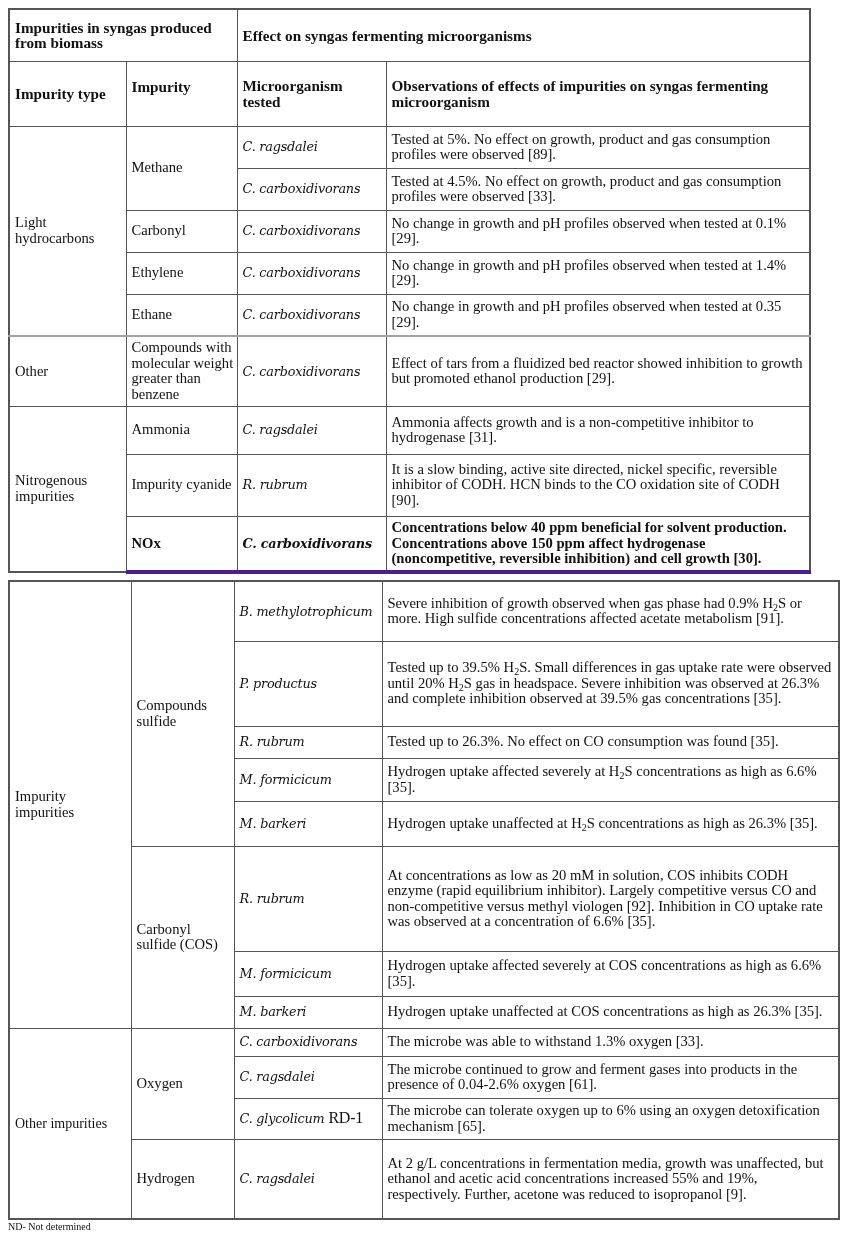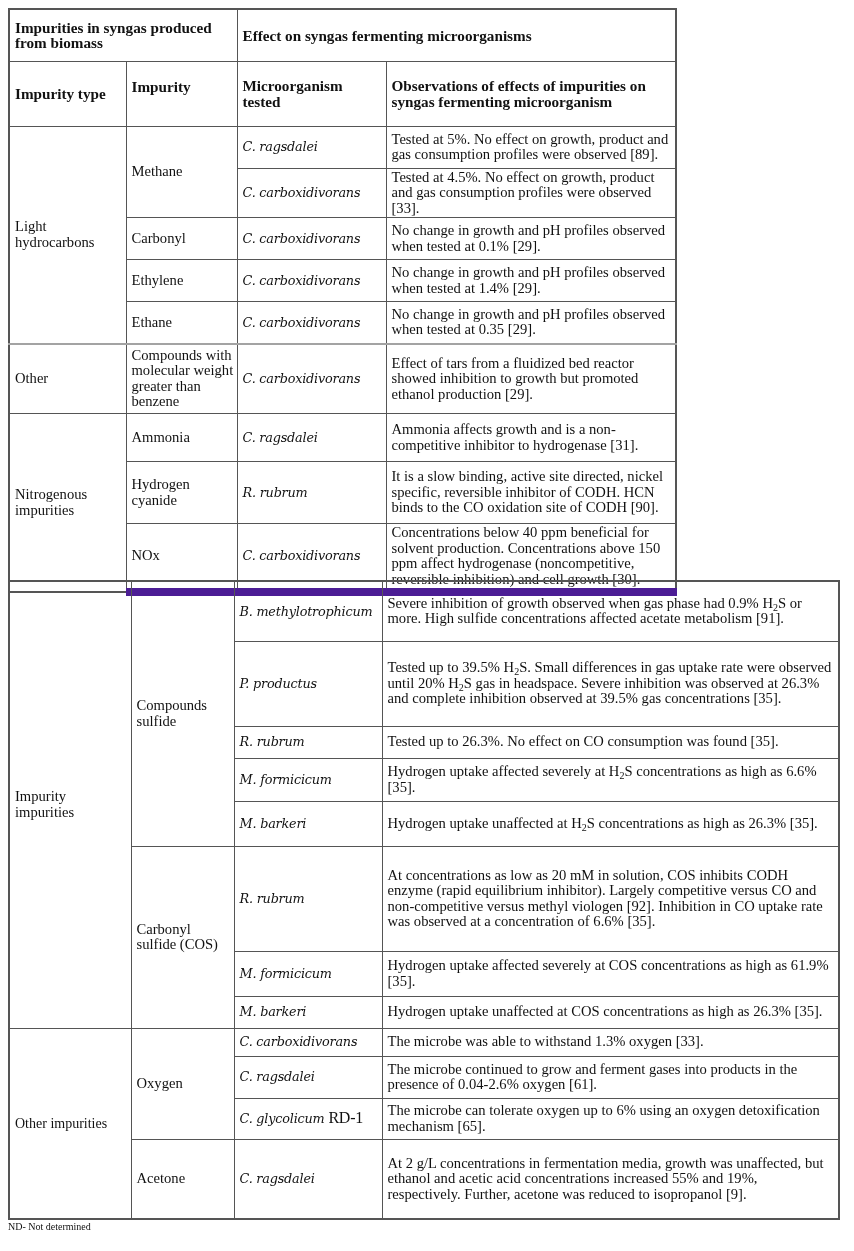--- a/index.html
+++ b/index.html
@@ -4,22 +4,22 @@
 <style>
   html, body { margin: 0; padding: 0; background: #ffffff; }
   body { width: 854px; height: 1251px; position: relative; overflow: hidden;
          font-family: "Liberation Serif", "DejaVu Serif", serif; color: #111; }
   table { border-collapse: collapse; position: absolute; table-layout: fixed; }
   td, th { border: 1.5px solid #555; padding: 1px 4px 1px 5px; vertical-align: middle;
            font-size: 14.6px; line-height: 15.5px; text-align: left; font-weight: normal; }
   th { font-weight: bold; font-size: 15.2px; line-height: 15.5px; }
   .it { font-style: italic; font-family: "DejaVu Serif", serif; font-size: 12.8px; letter-spacing: -0.2px; }
   .it .rm { font-style: normal; font-family: "Liberation Serif", serif; font-size: 16px; }
-  #t1 { left: 8px; top: 8px; width: 669px; border: 2px solid #555; }
-  #t1 tr.thick-bottom td { border-bottom: 8px solid #4c1d95; }
+  #t1 { left: 8px; top: 8px; width: 803px; border: 2px solid #555; }
+  #t1 tr.thick-bottom td { border-bottom: 4px solid #4c1d95; font-weight: bold; }
   #t1 tr.dark-top td { border-top: 2px solid #a3a3a3; }
   #t2 { left: 8px; top: 580px; width: 832px; border: 2px solid #555; }
   sub { font-size: 10px; vertical-align: -3px; line-height: 0; }
   .footnote { position: absolute; left: 8px; top: 1221px; font-size: 10px; }
 </style>
 </head>
 <body>
 
 <table id="t1">
   <colgroup>
@@ -73,21 +73,21 @@
     <td>Effect of tars from a fluidized bed reactor showed inhibition to growth but promoted ethanol production [29].</td>
   </tr>
 
   <tr style="height:48px">
     <td rowspan="3">Nitrogenous impurities</td>
     <td>Ammonia</td>
     <td class="it">C. ragsdalei</td>
     <td>Ammonia affects growth and is a non-competitive inhibitor to hydrogenase [31].</td>
   </tr>
   <tr style="height:62px">
-    <td>Hydrogen cyanide</td>
+    <td>Impurity cyanide</td>
     <td class="it">R. rubrum</td>
     <td>It is a slow binding, active site directed, nickel specific, reversible inhibitor of CODH. HCN binds to the CO oxidation site of CODH [90].</td>
   </tr>
   <tr style="height:56px" class="thick-bottom">
     <td>NOx</td>
     <td class="it">C. carboxidivorans</td>
     <td>Concentrations below 40 ppm beneficial for solvent production. Concentrations above 150 ppm affect hydrogenase (noncompetitive, reversible inhibition) and cell growth [30].</td>
   </tr>
 </tbody>
   </table>
@@ -124,21 +124,21 @@
     <td><span>Hydrogen uptake unaffected at H</span><sub>2</sub><span>S concentrations as high as 26.3% [35].</span></td>
   </tr>
 
   <tr style="height:105px">
     <td rowspan="3">Carbonyl sulfide (COS)</td>
     <td class="it">R. rubrum</td>
     <td>At concentrations as low as 20 mM in solution, COS inhibits CODH enzyme (rapid equilibrium inhibitor). Largely competitive versus CO and non-competitive versus methyl viologen [92]. Inhibition in CO uptake rate was observed at a concentration of 6.6% [35].</td>
   </tr>
   <tr style="height:45px">
     <td class="it">M. formicicum</td>
-    <td>Hydrogen uptake affected severely at COS concentrations as high as 61.9% [35].</td>
+    <td>Hydrogen uptake affected severely at COS concentrations as high as 6.6% [35].</td>
   </tr>
   <tr style="height:32px">
     <td class="it">M. barkeri</td>
     <td>Hydrogen uptake unaffected at COS concentrations as high as 26.3% [35].</td>
   </tr>
 
   <tr style="height:28px">
     <td rowspan="4" style="font-size:14px">Other impurities</td>
     <td rowspan="3">Oxygen</td>
     <td class="it">C. carboxidivorans</td>
@@ -146,20 +146,20 @@
   </tr>
   <tr style="height:42px">
     <td class="it">C. ragsdalei</td>
     <td>The microbe continued to grow and ferment gases into products in the presence of 0.04-2.6% oxygen [61].</td>
   </tr>
   <tr style="height:41px">
     <td class="it"><span>C. glycolicum</span> <span class="rm">RD-1</span></td>
     <td>The microbe can tolerate oxygen up to 6% using an oxygen detoxification mechanism [65].</td>
   </tr>
   <tr style="height:80px">
-    <td>Acetone</td>
+    <td>Hydrogen</td>
     <td class="it">C. ragsdalei</td>
     <td>At 2 g/L concentrations in fermentation media, growth was unaffected, but ethanol and acetic acid concentrations increased 55% and 19%, respectively. Further, acetone was reduced to isopropanol [9].</td>
   </tr>
 </tbody>
   </table>
 
 <div class="footnote">ND- Not determined</div>
 
 </body></html>

